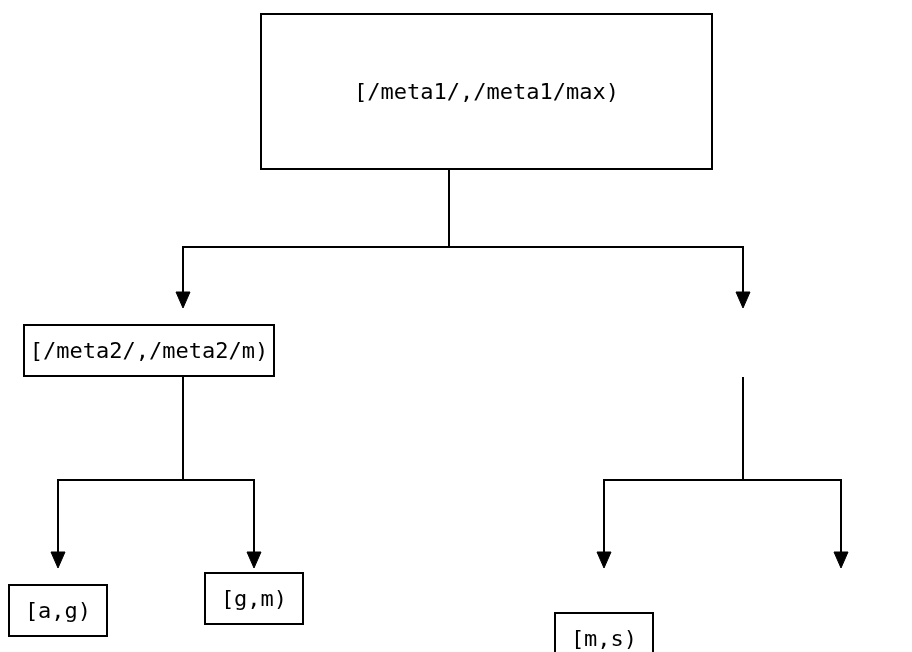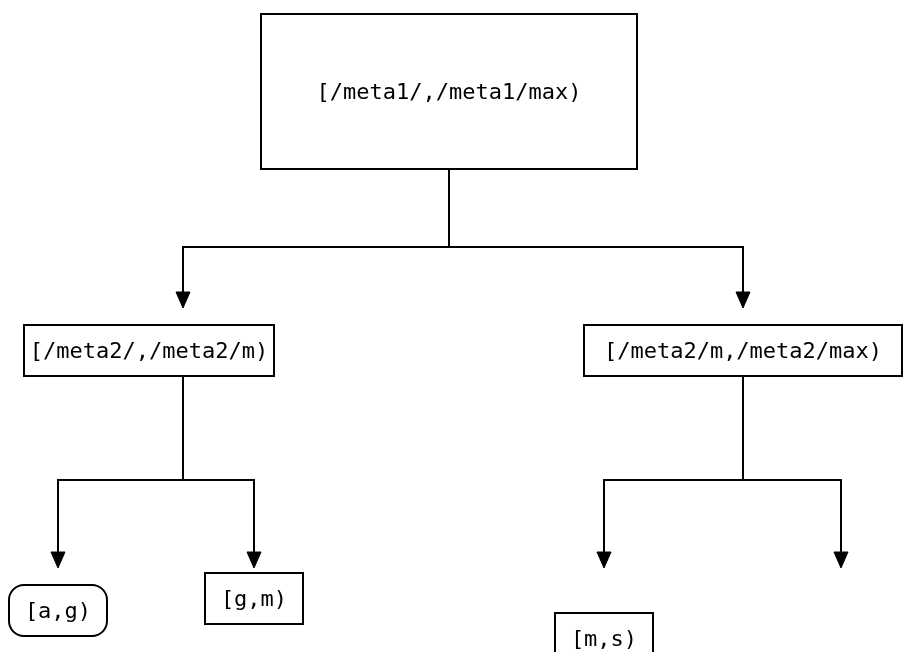--- a/index.html
+++ b/index.html
@@ -40,24 +40,24 @@
     background: #ffffff;
     display: flex;
     align-items: center;
     justify-content: center;
     font-family: "DejaVu Sans Mono", "Liberation Mono", monospace;
     font-size: 22px;
     line-height: 1;
     color: #000000;
     white-space: nowrap;
   }
-  .node-root        { left: 260px; top: 13px;  width: 378px; height: 157px; }
+  .node-root        { left: 260px; top: 13px;  width: 453px; height: 157px; }
   .node-level2-left { left: 23px;  top: 324px; width: 252px; height: 53px; }
   .node-level2-right{ left: 583px; top: 324px; width: 320px; height: 53px; }
-  .node-leaf-ag     { left: 8px;   top: 584px; width: 100px; height: 53px; border-radius: 16px; }
+  .node-leaf-ag     { left: 8px;   top: 584px; width: 100px; height: 53px; }
   .node-leaf-gm     { left: 204px; top: 572px; width: 100px; height: 53px; }
   .node-leaf-ms     { left: 554px; top: 612px; width: 100px; height: 53px; }
   .node-leaf-smax   { left: 778px; top: 584px; width: 126px; height: 53px; }
 </style>
 </head>
 <body>
 
 <div class="canvas">
 
   <svg class="edges" viewBox="0 0 912 652" xmlns="http://www.w3.org/2000/svg">
@@ -81,21 +81,20 @@
       <path d="M604 552 L604 480 L841 480 L841 552"></path>
       <polygon points="597,552 611,552 604,568"></polygon>
       <polygon points="834,552 848,552 841,568"></polygon>
     </g>
   </svg>
 
   <div class="node node-root">[/meta1/,/meta1/max)</div>
 
   <div class="node node-level2-left">[/meta2/,/meta2/m)</div>
 
-  <div class="node node-level2-right">[/meta2/m,/meta2/max)</div>
 
   <div class="node node-leaf-ag">[a,g)</div>
 
   <div class="node node-leaf-gm">[g,m)</div>
 
   <div class="node node-leaf-ms">[m,s)</div>
 
 
 </div>
 

